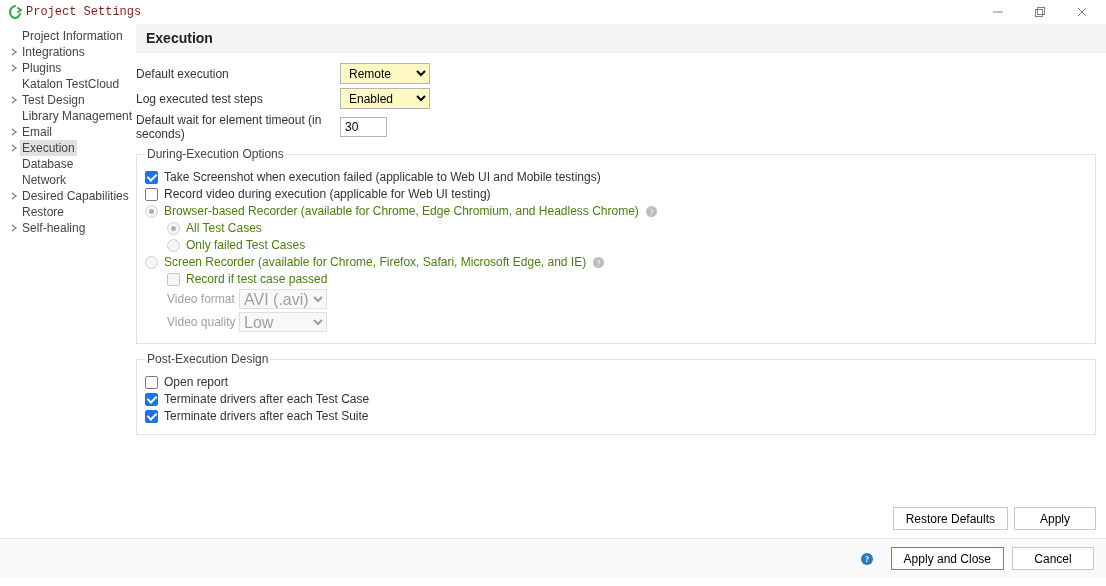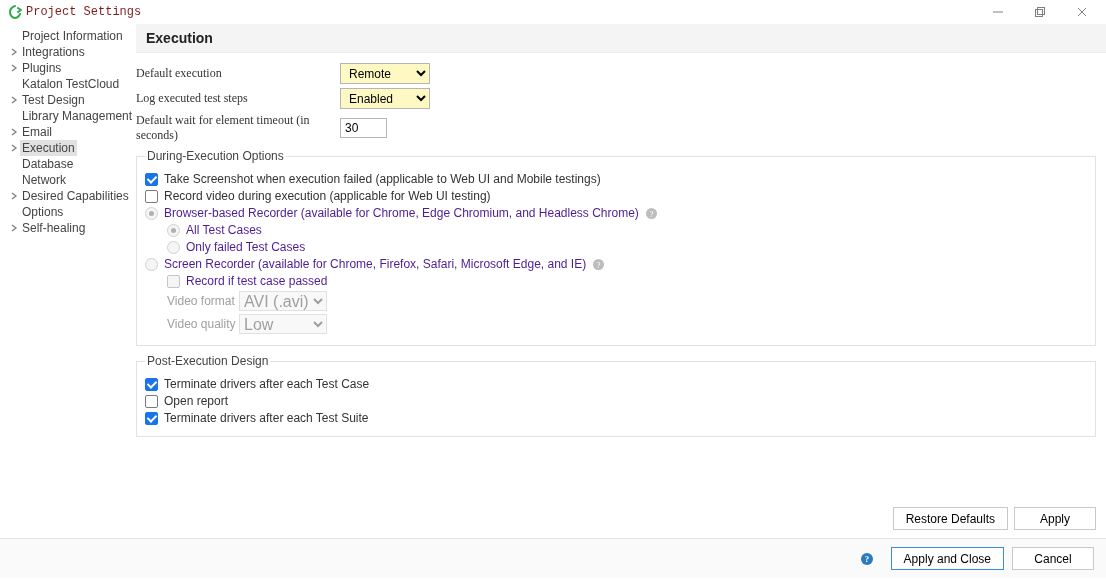--- a/index.html
+++ b/index.html
@@ -110,21 +110,20 @@
     overflow: auto;
   }
   .form-row {
     display: flex;
     align-items: center;
     margin: 4px 0 4px 0;
   }
   .form-row .flabel {
     width: 204px;
     padding-left: 0px;
-    font-family: Liberation Serif, serif;
   }
   select.combo {
     width: 90px;
     height: 21px;
     font-size: 12px;
     border: 1px solid #b5b5b5;
     background: #fef9c3;
     padding: 1px 4px;
   }
   input.numbox {
@@ -149,21 +148,21 @@
     align-items: center;
     margin: 3px 0;
   }
   .chk-row input[type=checkbox], .radio-row input[type=radio] {
     margin: 0 6px 0 0;
     width: 13px;
     height: 13px;
   }
   .indent1 { margin-left: 0px; }
   .indent3 { margin-left: 22px; }
-  .disabled-text { color: #4c1d95; }
+  .disabled-text { color: #4d7c0f; }
   .help-icon {
     width: 13px;
     height: 13px;
     margin-left: 6px;
     display: inline-flex;
     align-items: center;
     justify-content: center;
   }
   .help-icon svg { display:block; }
   .vrow {
@@ -375,21 +374,21 @@
       <div class="tree-item">
         <span class="expander">
           <svg width="8" height="8" viewBox="0 0 8 8">
             <path d="M2 1 L6 4 L2 7" fill="none" stroke="#808080" stroke-width="1.3"></path>
           </svg>
         </span>
         <span class="label">Desired Capabilities</span>
       </div>
       <div class="tree-item">
         <span class="expander"></span>
-        <span class="label">Options</span>
+        <span class="label">Restore</span>
       </div>
       <div class="tree-item">
         <span class="expander">
           <svg width="8" height="8" viewBox="0 0 8 8">
             <path d="M2 1 L6 4 L2 7" fill="none" stroke="#808080" stroke-width="1.3"></path>
           </svg>
         </span>
         <span class="label">Self-healing</span>
       </div>
     </div>
@@ -477,26 +476,26 @@
           <span class="vlabel">Video quality</span>
           <select disabled="">
             <option>Low</option>
           </select>
         </div>
       </fieldset>
 
       <fieldset>
         <legend>Post-Execution Design</legend>
         <div class="chk-row indent1">
+          <input type="checkbox" class="appchk" style="">
+          <span>Open report</span>
+        </div>
+        <div class="chk-row indent1">
           <input type="checkbox" class="appchk" checked="" style="">
           <span>Terminate drivers after each Test Case</span>
-        </div>
-        <div class="chk-row indent1">
-          <input type="checkbox" class="appchk" style="">
-          <span>Open report</span>
         </div>
         <div class="chk-row indent1">
           <input type="checkbox" class="appchk" checked="" style="">
           <span>Terminate drivers after each Test Suite</span>
         </div>
       </fieldset>
     </div>
 
     <div class="button-row-inner">
       <button class="btn">Restore Defaults</button>

